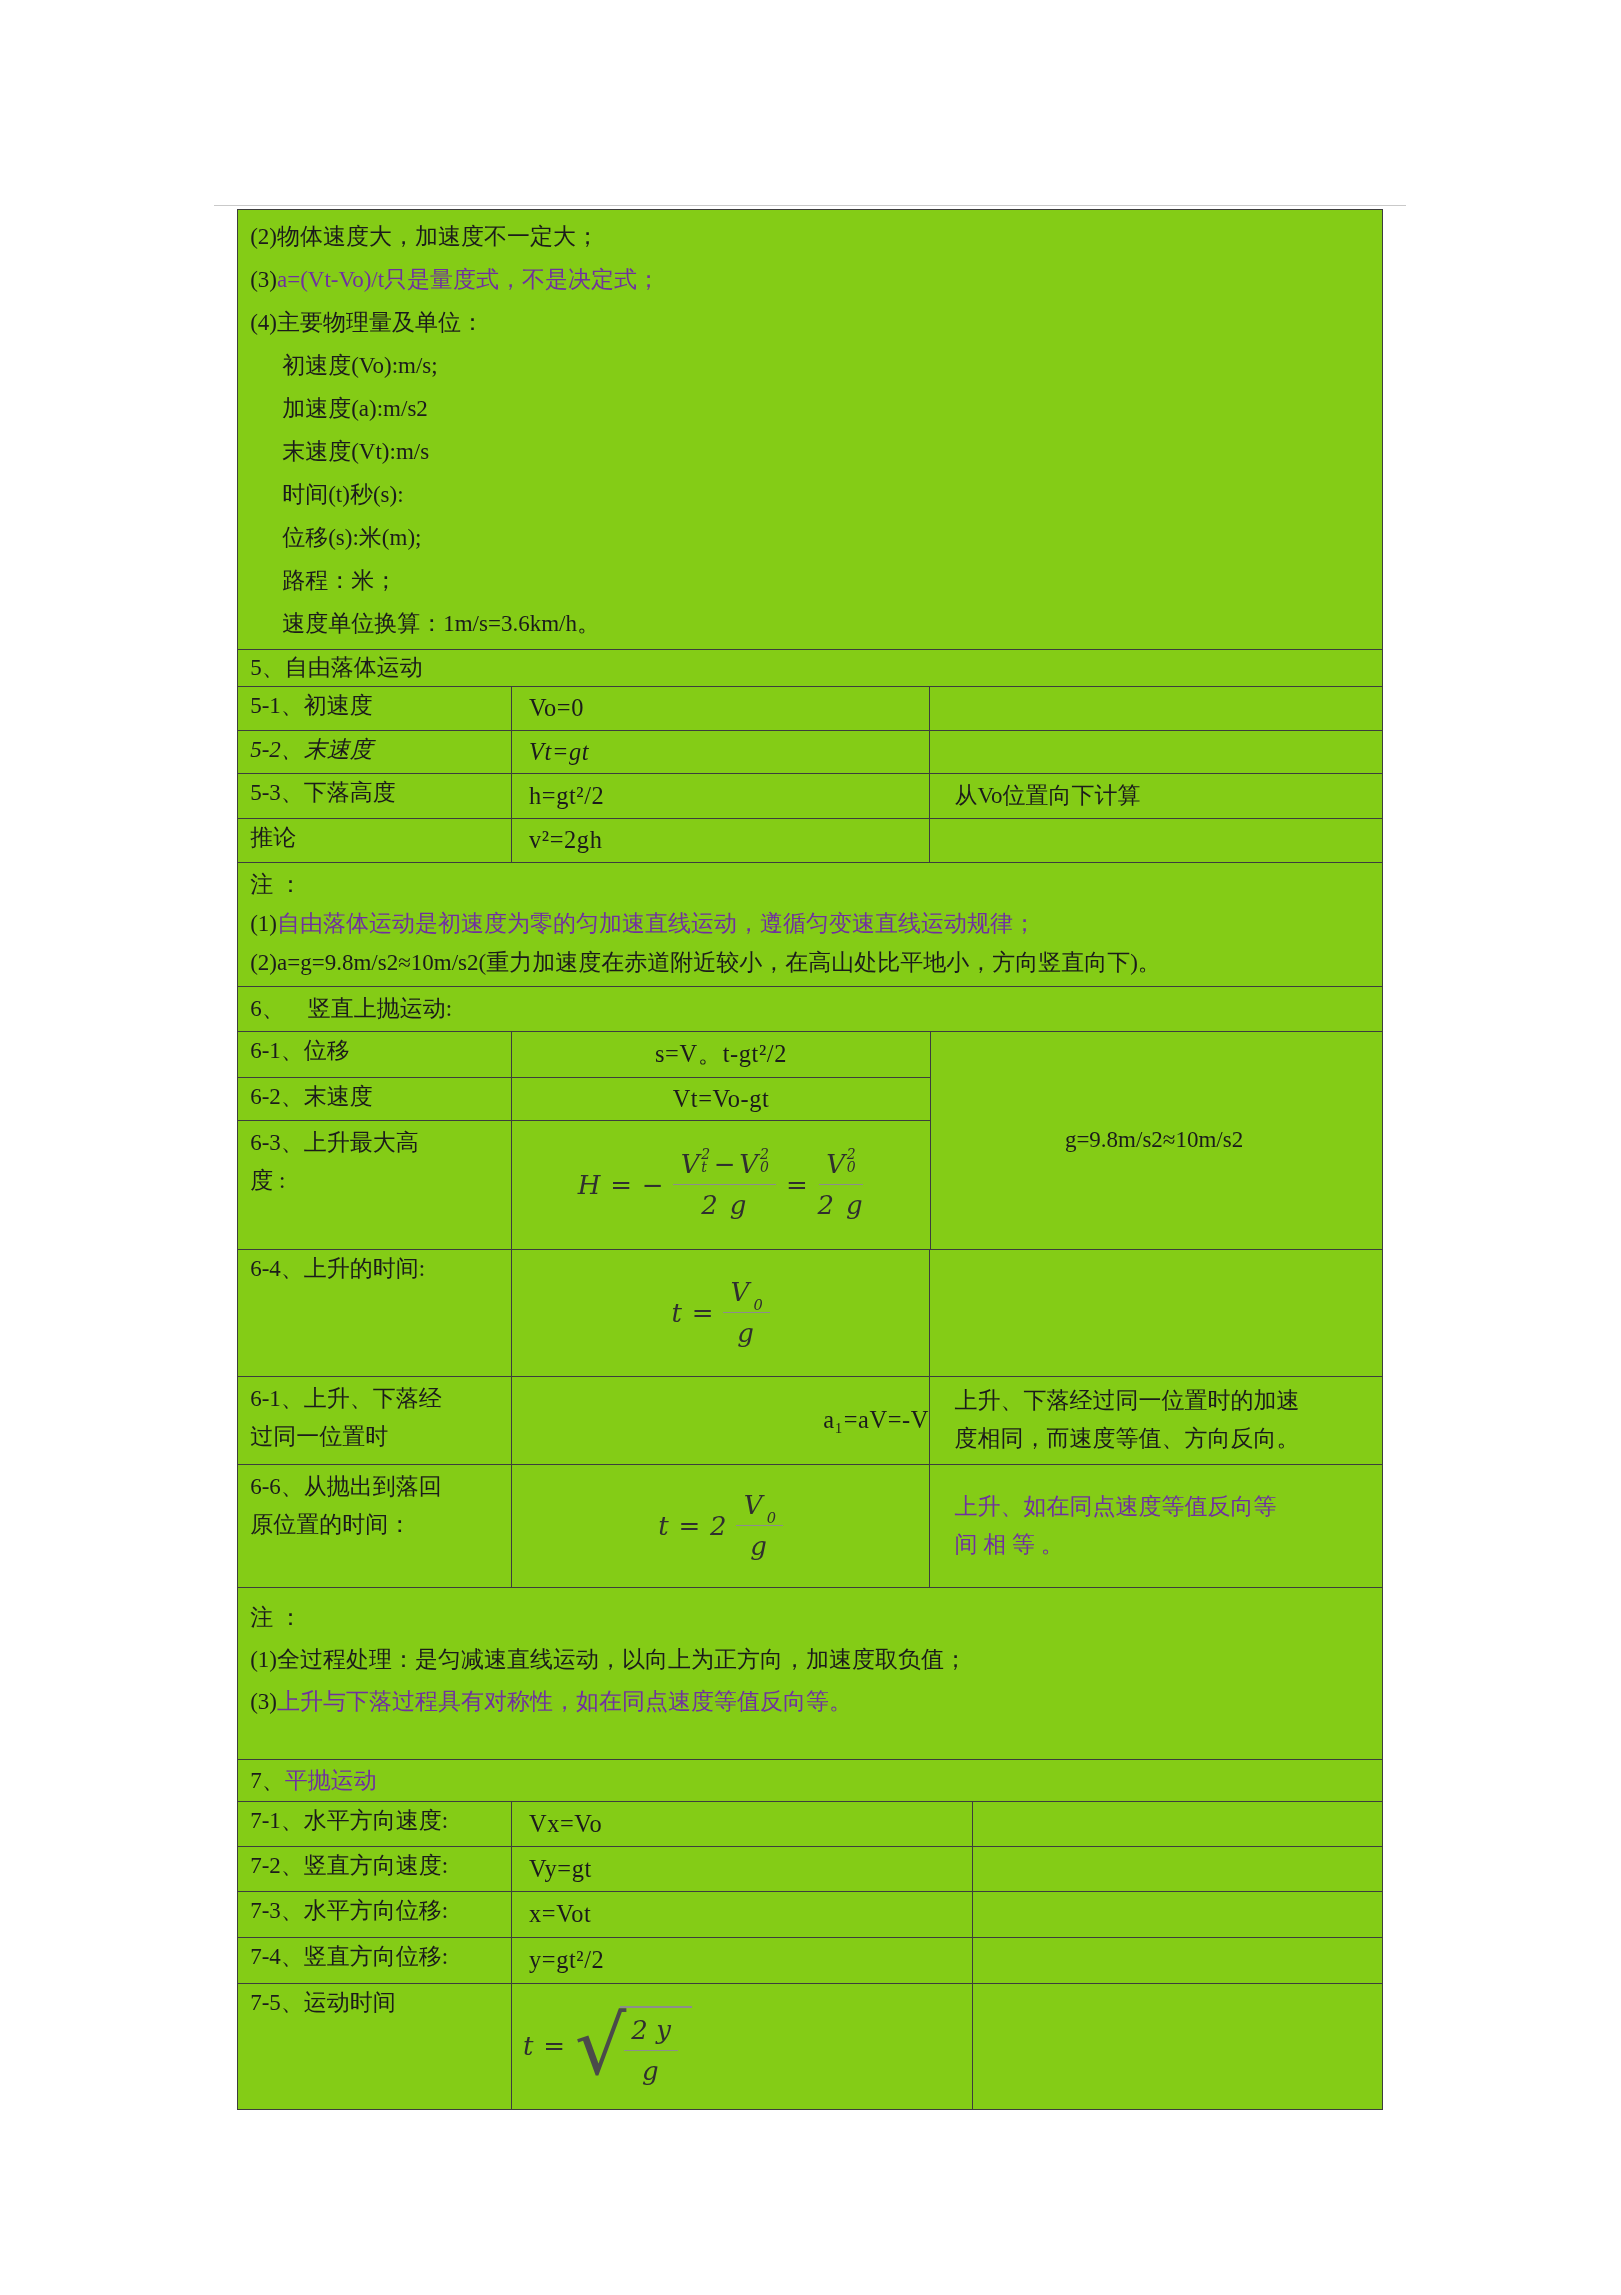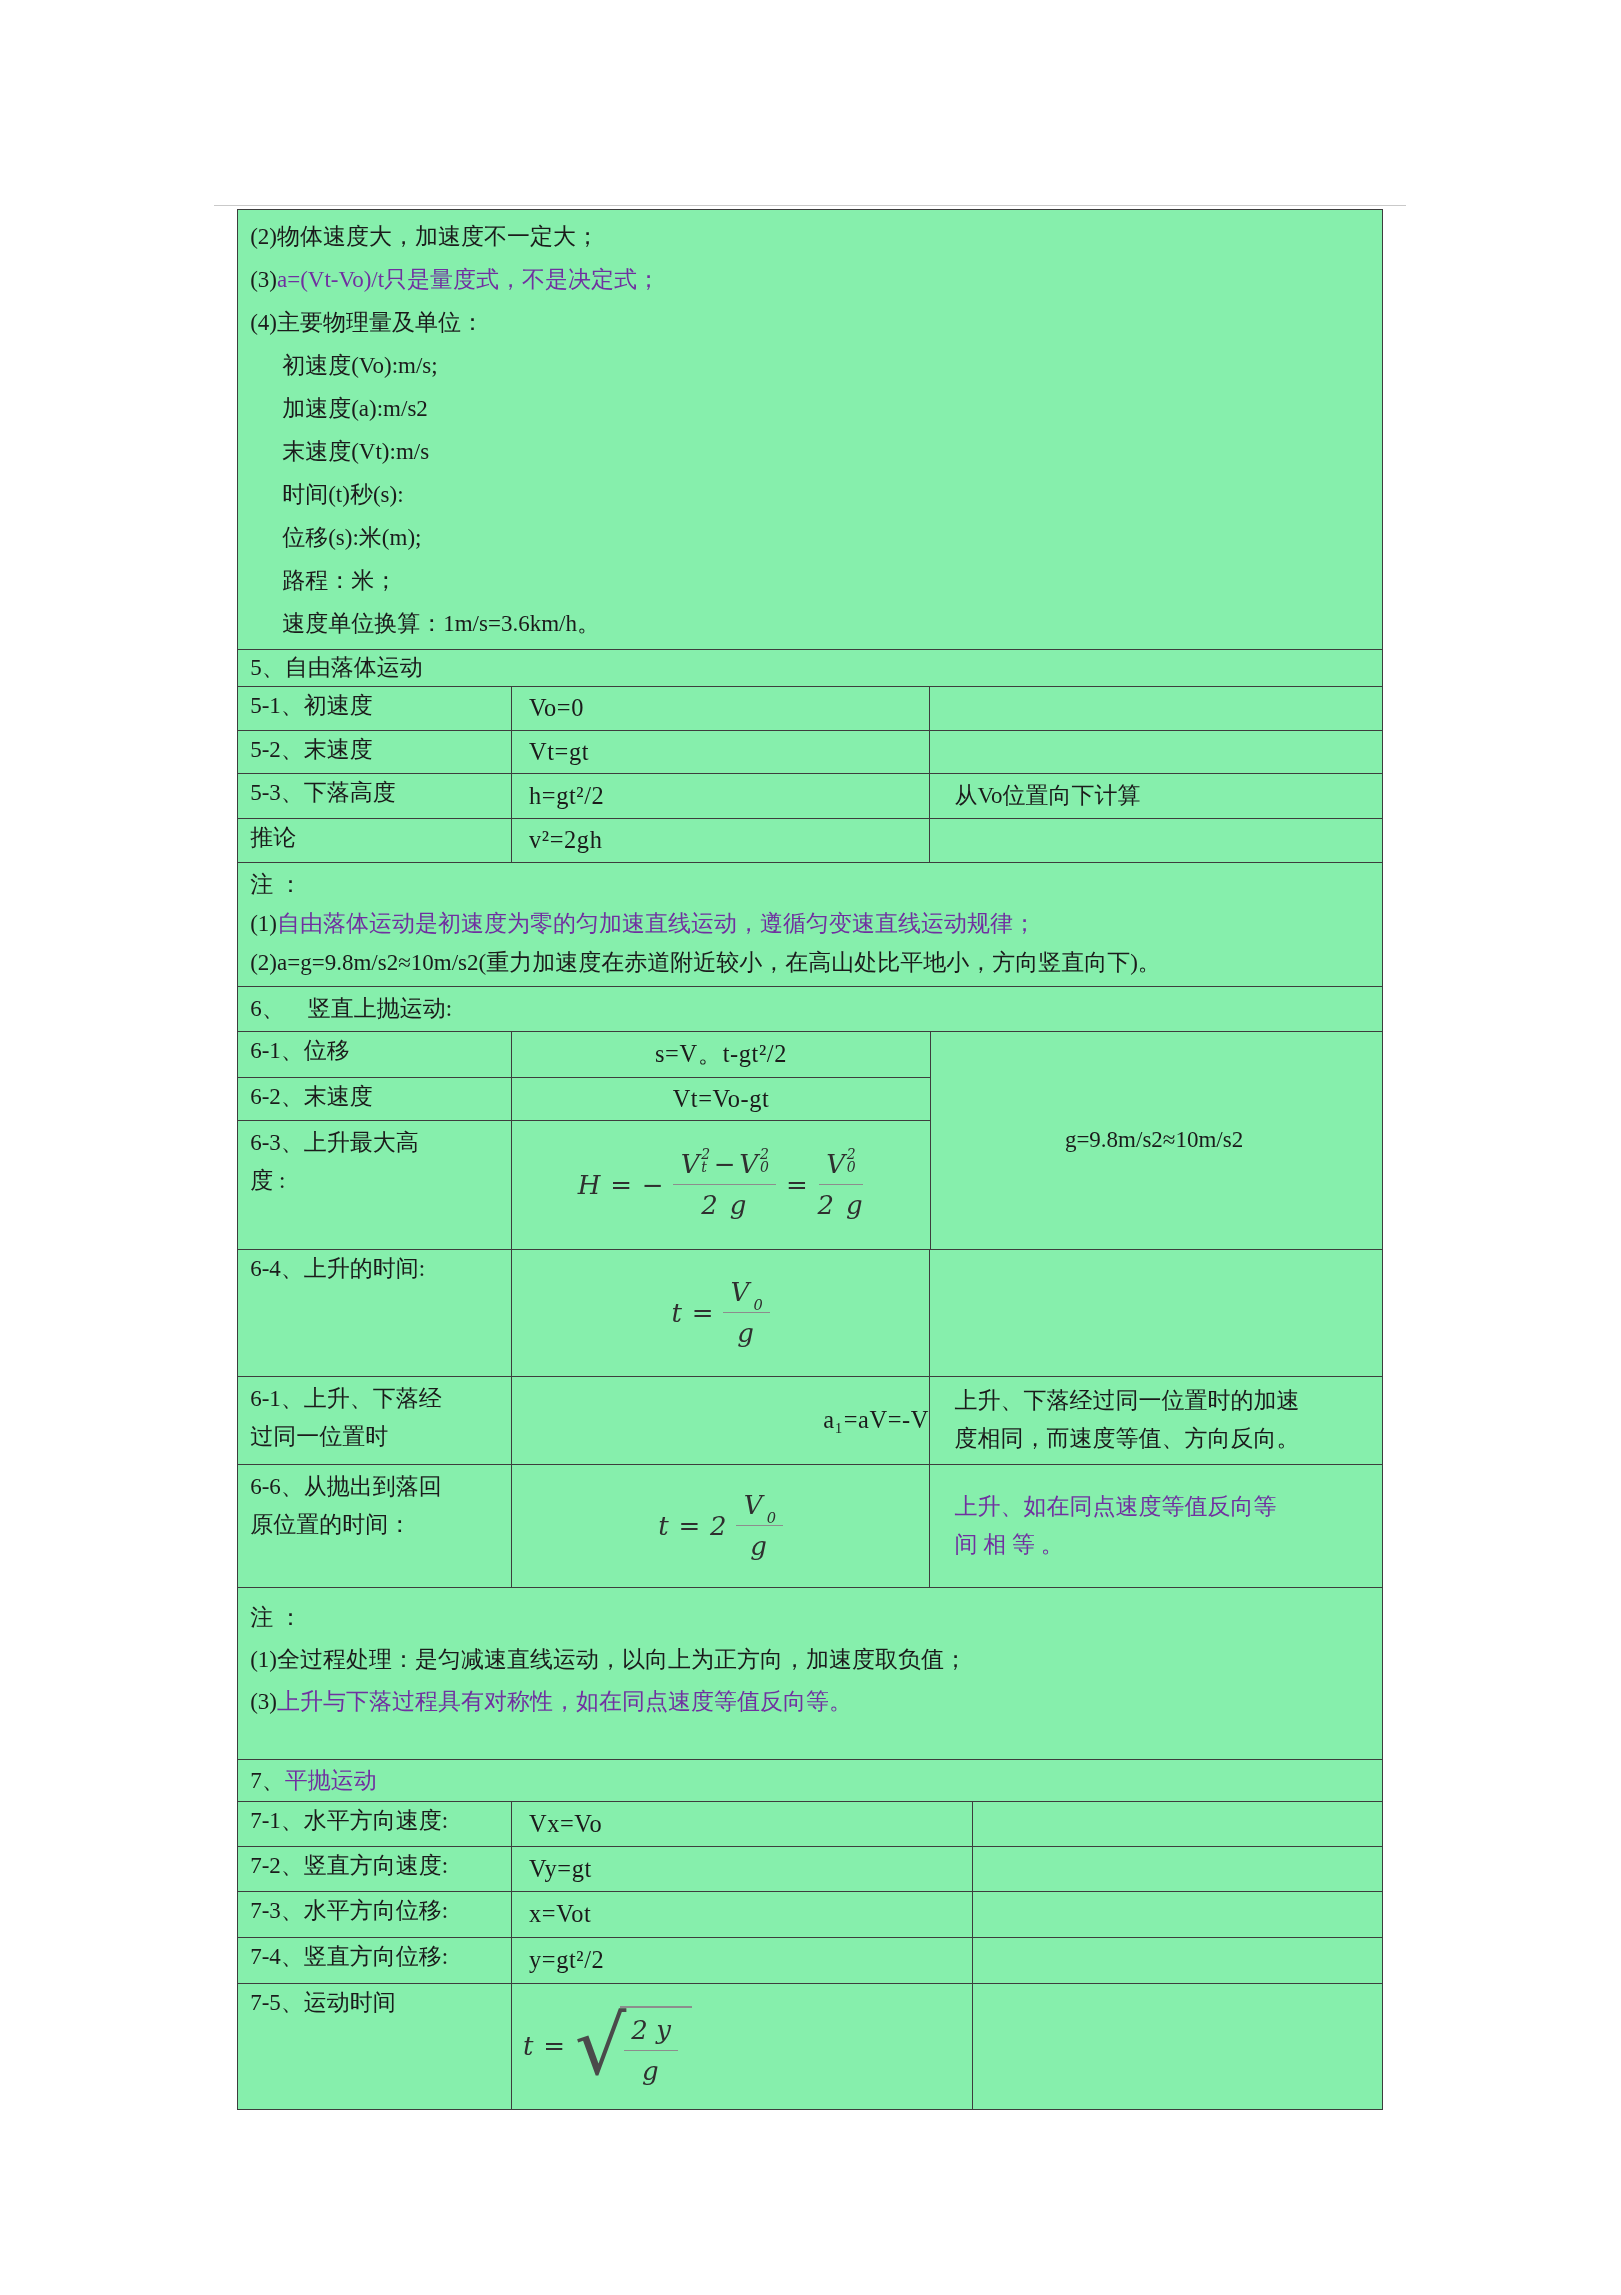--- a/index.html
+++ b/index.html
@@ -3,21 +3,21 @@
 <meta charset="utf-8">
 <style>
   html,body{margin:0;padding:0;background:#ffffff;}
   .page{
     position:relative;width:1621px;height:2295px;background:#ffffff;
     font-family:"Liberation Serif","DejaVu Serif",serif;
     color:#1b1b1b;font-size:23px;overflow:hidden;
   }
   .tbl{
     position:absolute;left:237px;top:209px;width:1146px;
-    border:1.8px solid #3d3d3d;box-sizing:border-box;background:#86efac;
+    border:1.8px solid #3d3d3d;box-sizing:border-box;background:#84cc16;
   }
   .tbl::before{content:"";position:absolute;left:-24.4px;right:-24.4px;top:-4.9px;height:1.2px;background:#c9c9c9;}
   .row{display:flex;border-top:1.2px solid #3d3d3d;box-sizing:border-box;align-items:stretch;}
   .row.first{border-top:none;}
   .full{flex:1;padding:4.9px 12.2px 3.7px 12.2px;box-sizing:border-box;}
   .nline{line-height:43px;white-space:nowrap;}
   .nline.ind{padding-left:32px;}
   .n5 .nline{line-height:39px;}
   .n6 .nline{line-height:42px;padding-top:0px;}
   .head-row{display:flex;align-items:center;}
@@ -82,21 +82,21 @@
       <div class="c1">
           <span>5-1、初速度</span>
         </div>
       <div class="c2 left">
           <span class="fml">Vo=0</span>
         </div>
       <div class="c3">
           <span></span>
         </div>
     </div>
-    <div class="row" style="min-height:43px;">
+    <div class="row" style="min-height:43px;font-style:italic;">
       <div class="c1">
           <span>5-2、末速度</span>
         </div>
       <div class="c2 left">
           <span class="fml">Vt=gt</span>
         </div>
       <div class="c3">
           <span></span>
         </div>
     </div>

